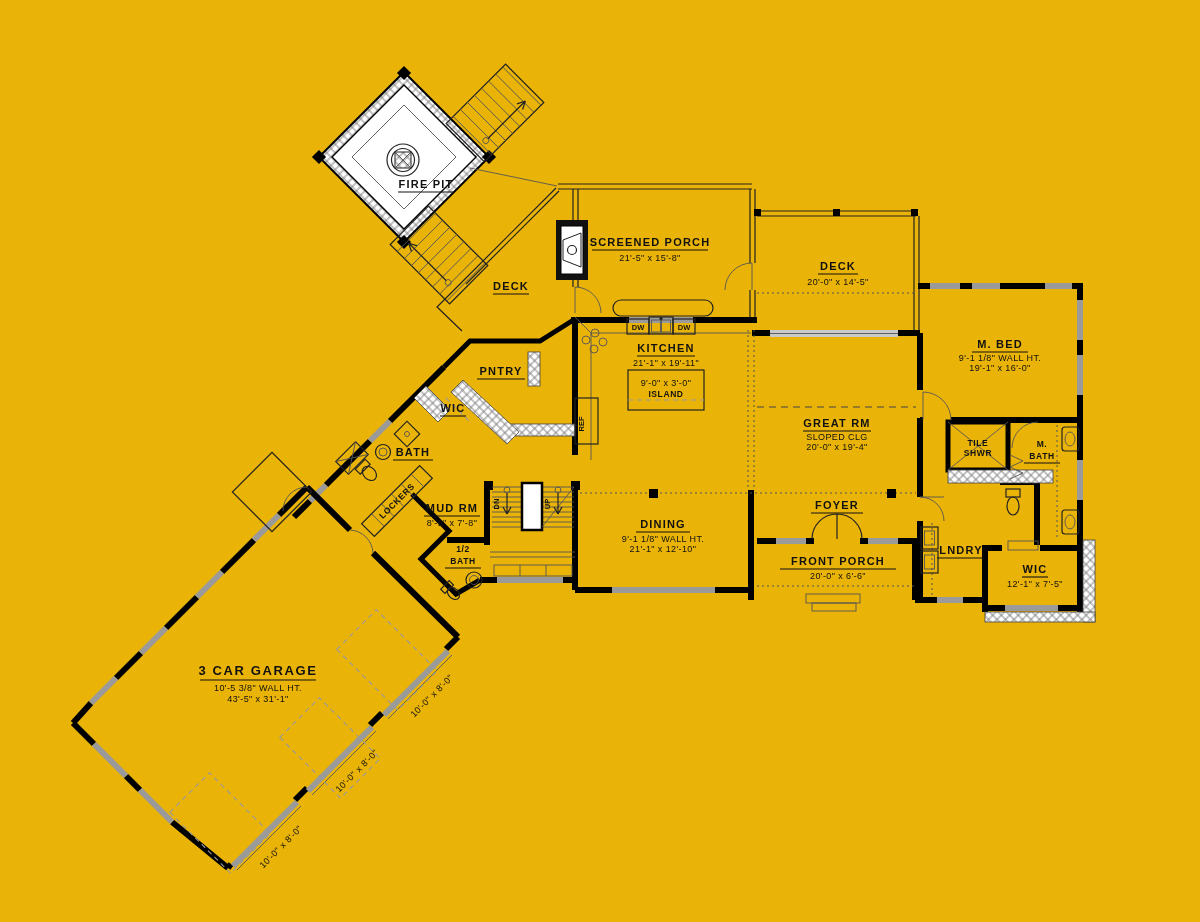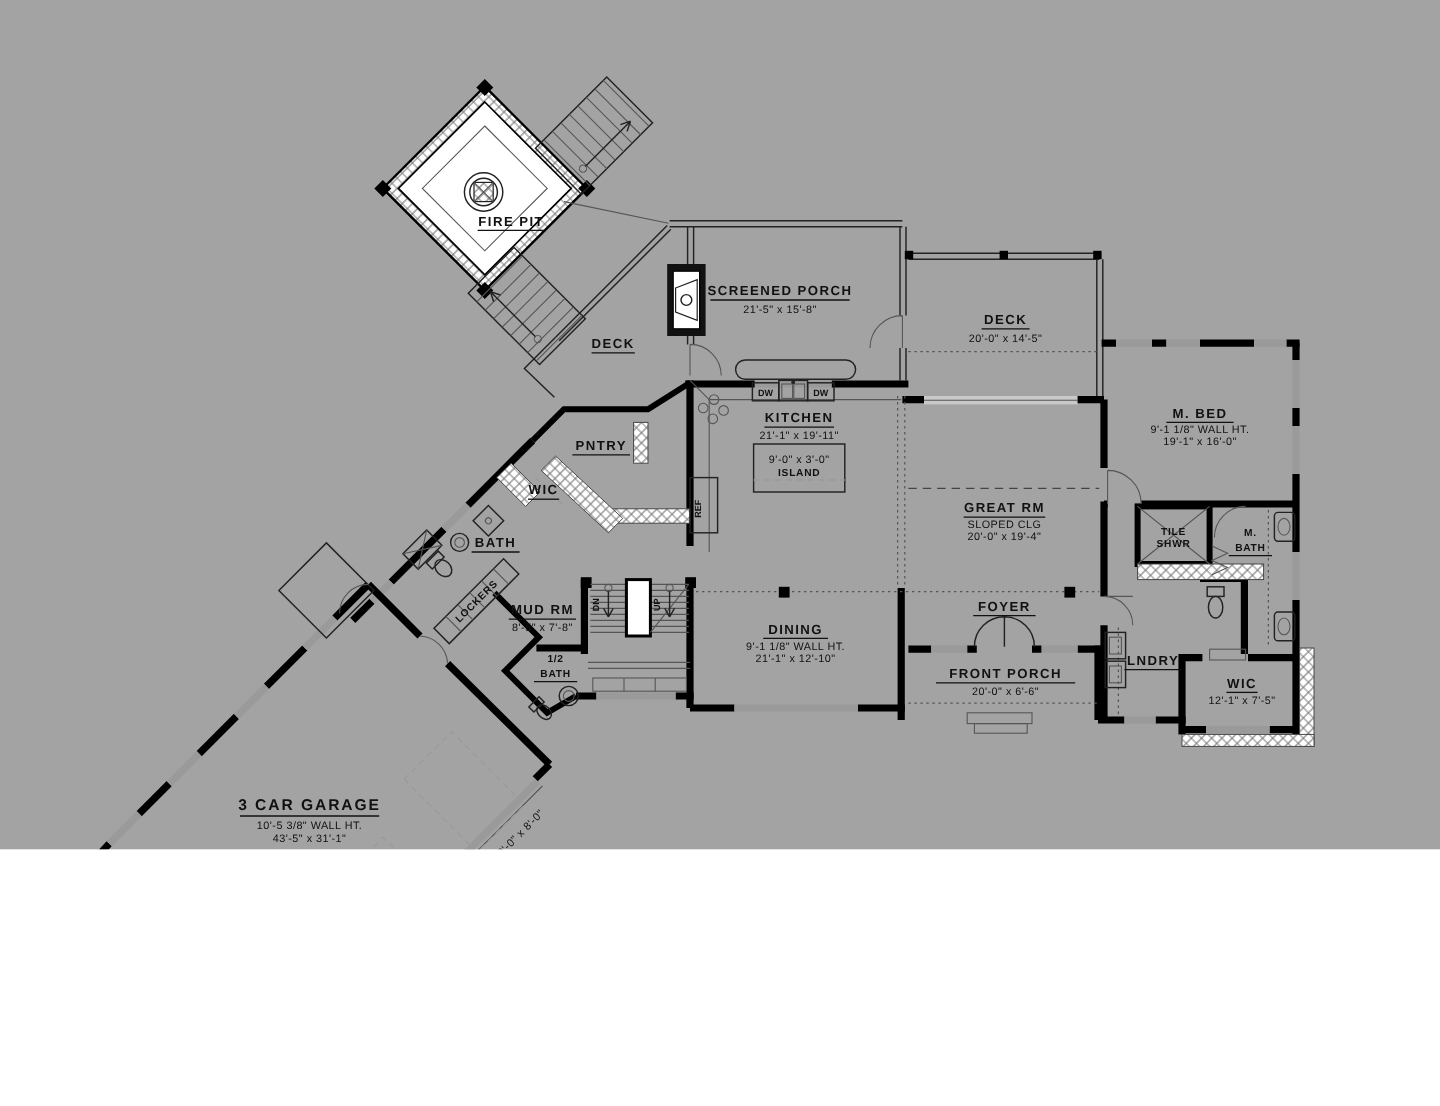--- a/index.html
+++ b/index.html
@@ -1,16 +1,16 @@
 <!DOCTYPE html>
 <html><head>
 <meta charset="utf-8">
 <style>
   html,body{margin:0;padding:0;background:#fff;}
-  .page{width:1200px;height:708px;position:relative;background:#a3a3a3;overflow:hidden;}
+  .page{width:1200px;height:922px;position:relative;background:#eab308;overflow:hidden;}
   svg{display:block;}
   text{font-family:"Liberation Sans",sans-serif;fill:#111;text-anchor:middle;}
   .nm{font-size:11px;font-weight:700;letter-spacing:1.2px;}
   .nmL{font-size:13px;font-weight:700;letter-spacing:1.6px;}
   .dm{font-size:9px;font-weight:400;letter-spacing:.4px;}
   .sm{font-size:8.5px;font-weight:700;letter-spacing:.6px;}
   .xs{font-size:7.5px;font-weight:700;}
   .wall{stroke:#000;stroke-width:6;fill:none;stroke-linecap:butt;}
   .wall5{stroke:#000;stroke-width:5;fill:none;}
   .win{stroke:#9a9a9a;stroke-width:6;fill:none;}

